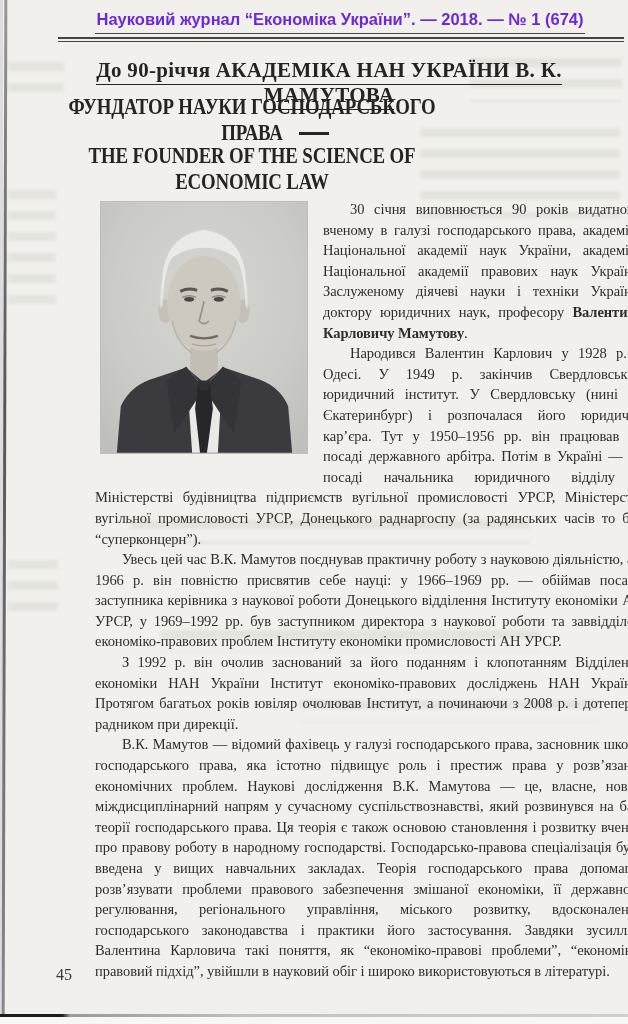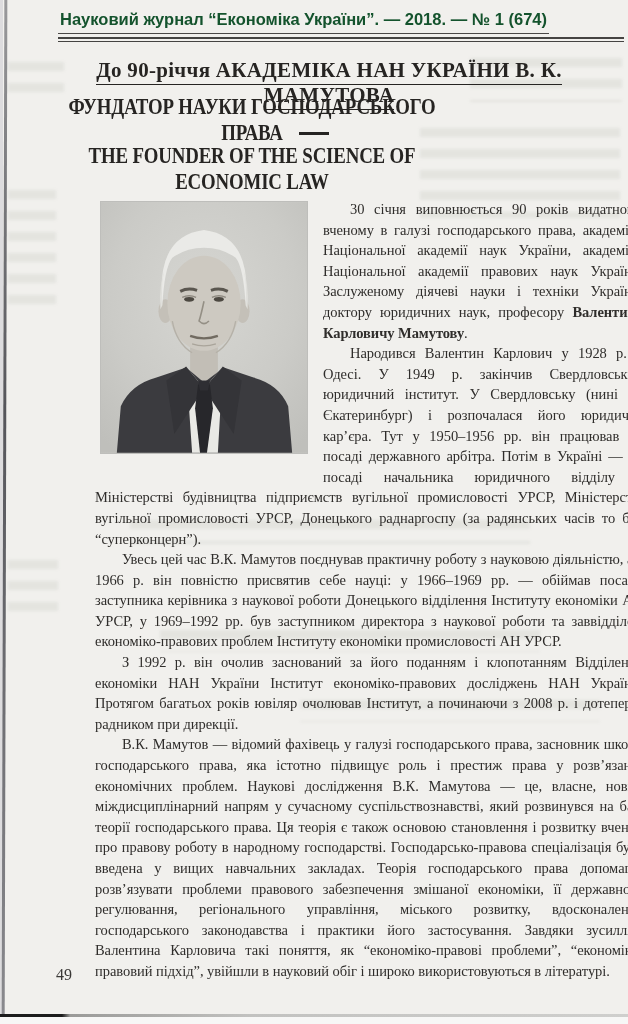--- a/index.html
+++ b/index.html
@@ -34,23 +34,23 @@
     position:absolute;
     background:repeating-linear-gradient(
       rgba(115,124,108,0.10) 0 9px,
       rgba(115,124,108,0.0) 9px 21px);
     filter:blur(1.6px);
     pointer-events:none;
   }
   
   .journal-header {
     position:absolute; top:10px; left:58px; right:6px;
-    text-align:left;
+    text-align:center;
     font-family:"Liberation Sans", sans-serif;
-    font-size:16.5px; font-weight:bold; color:#14532d;
+    font-size:16.5px; font-weight:bold; color:#6d28d9;
   }
   .journal-header span {
     display:inline-block; padding:0 2px 4px 2px;
     border-bottom:1.5px solid #4a4846;
   }
   .header-rule {
     position:absolute; top:37px; left:58px; right:4px; height:5px;
     border-top:2.5px solid #454442;
     border-bottom:1.5px solid #454442;
   }
@@ -183,13 +183,13 @@
     </svg>
   </div>
 
   <p><span>30 січня виповнюється 90 років видатному вченому в галузі господарського права, академіку Національної академії наук України, академіку Національної академії правових наук України, Заслуженому діячеві науки і техніки України, доктору юридичних наук, професору </span><strong>Валентину Карловичу Мамутову</strong><span>.</span></p>
   <p>Народився Валентин Карлович у 1928 р. в Одесі. У 1949 р. закінчив Свердловський юридичний інститут. У Свердловську (нині — Єкатеринбург) і розпочалася його юридична кар’єра. Тут у 1950–1956 рр. він працював на посаді державного арбітра. Потім в Україні — на посаді начальника юридичного відділу в Міністерстві будівництва підприємств вугільної промисловості УРСР, Міністерстві вугільної промисловості УРСР, Донецького раднаргоспу (за радянських часів то був “суперконцерн”).</p>
   <p>Увесь цей час В.К. Мамутов поєднував практичну роботу з науковою діяльністю, а з 1966 р. він повністю присвятив себе науці: у 1966–1969 рр. — обіймав посади заступника керівника з наукової роботи Донецького відділення Інституту економіки АН УРСР, у 1969–1992 рр. був заступником директора з наукової роботи та заввідділом економіко-правових проблем Інституту економіки промисловості АН УРСР.</p>
   <p>З 1992 р. він очолив заснований за його поданням і клопотанням Відділення економіки НАН України Інститут економіко-правових досліджень НАН України. Протягом багатьох років ювіляр очолював Інститут, а починаючи з 2008 р. і дотепер є радником при дирекції.</p>
   <p>В.К. Мамутов — відомий фахівець у галузі господарського права, засновник школи господарського права, яка істотно підвищує роль і престиж права у розв’язанні економічних проблем. Наукові дослідження В.К. Мамутова — це, власне, новий міждисциплінарний напрям у сучасному суспільствознавстві, який розвинувся на базі теорії господарського права. Ця теорія є також основою становлення і розвитку вчення про правову роботу в народному господарстві. Господарсько-правова спеціалізація була введена у вищих навчальних закладах. Теорія господарського права допомагає розв’язувати проблеми правового забезпечення змішаної економіки, її державного регулювання, регіонального управління, міського розвитку, вдосконалення господарського законодавства і практики його застосування. Завдяки зусиллям Валентина Карловича такі поняття, як “економіко-правові проблеми”, “економіко-правовий підхід”, увійшли в науковий обіг і широко використовуються в літературі.</p>
 </div>
 
-<div class="page-number">49</div>
+<div class="page-number">45</div>
 
 </body></html>

